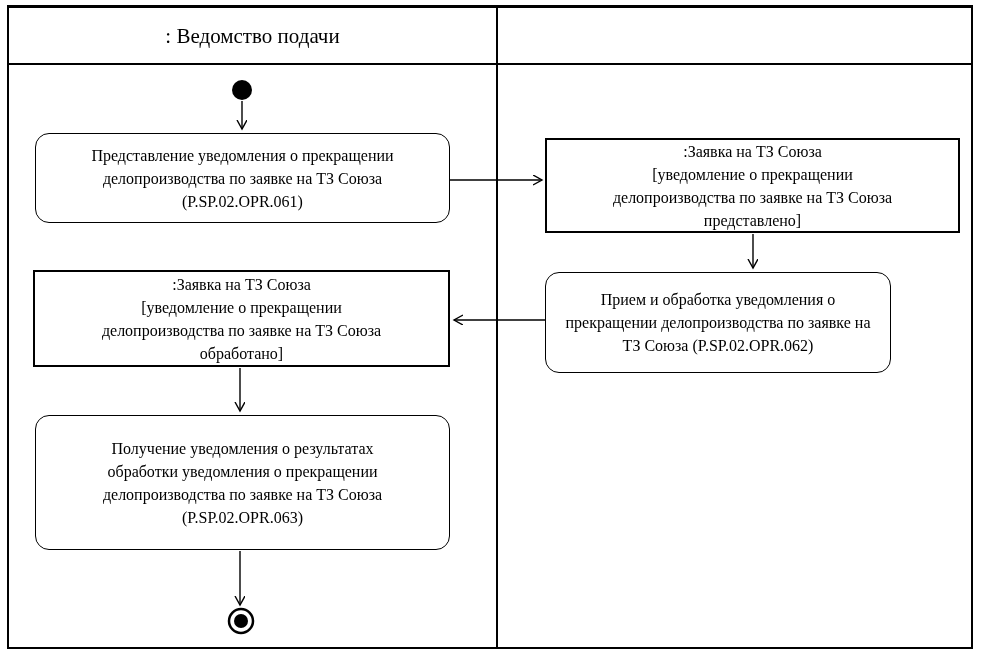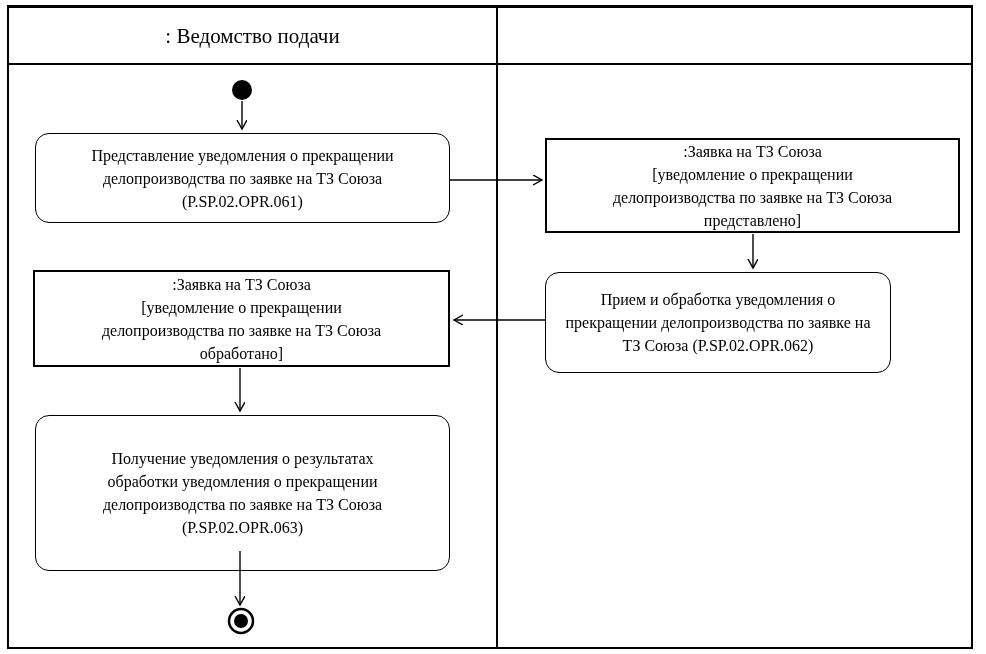--- a/index.html
+++ b/index.html
@@ -77,21 +77,21 @@
     border-radius: 14px;
   }
   .node.object {
     border: 2px solid #000000;
     border-radius: 0;
   }
   #box-submit          { left: 35px;  top: 133px; width: 415px; height: 90px;  }
   #box-submitted-state { left: 545px; top: 138px; width: 415px; height: 95px;  }
   #box-process         { left: 545px; top: 272px; width: 346px; height: 101px; }
   #box-processed-state { left: 33px;  top: 270px; width: 417px; height: 97px;  }
-  #box-receive-result  { left: 35px;  top: 415px; width: 415px; height: 156px; }
+  #box-receive-result  { left: 35px;  top: 415px; width: 415px; height: 135px; }
 
   .flow-overlay {
     position: absolute;
     left: 0;
     top: 0;
     width: 986px;
     height: 654px;
     pointer-events: none;
   }
 </style>

